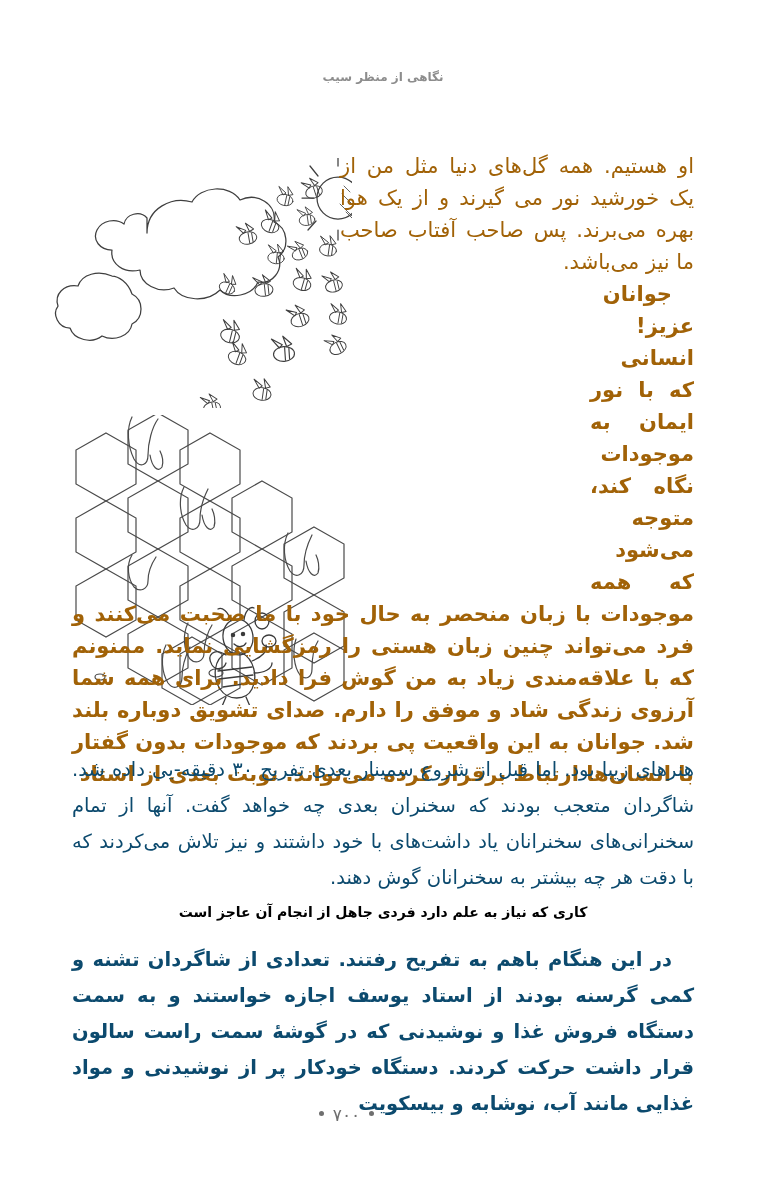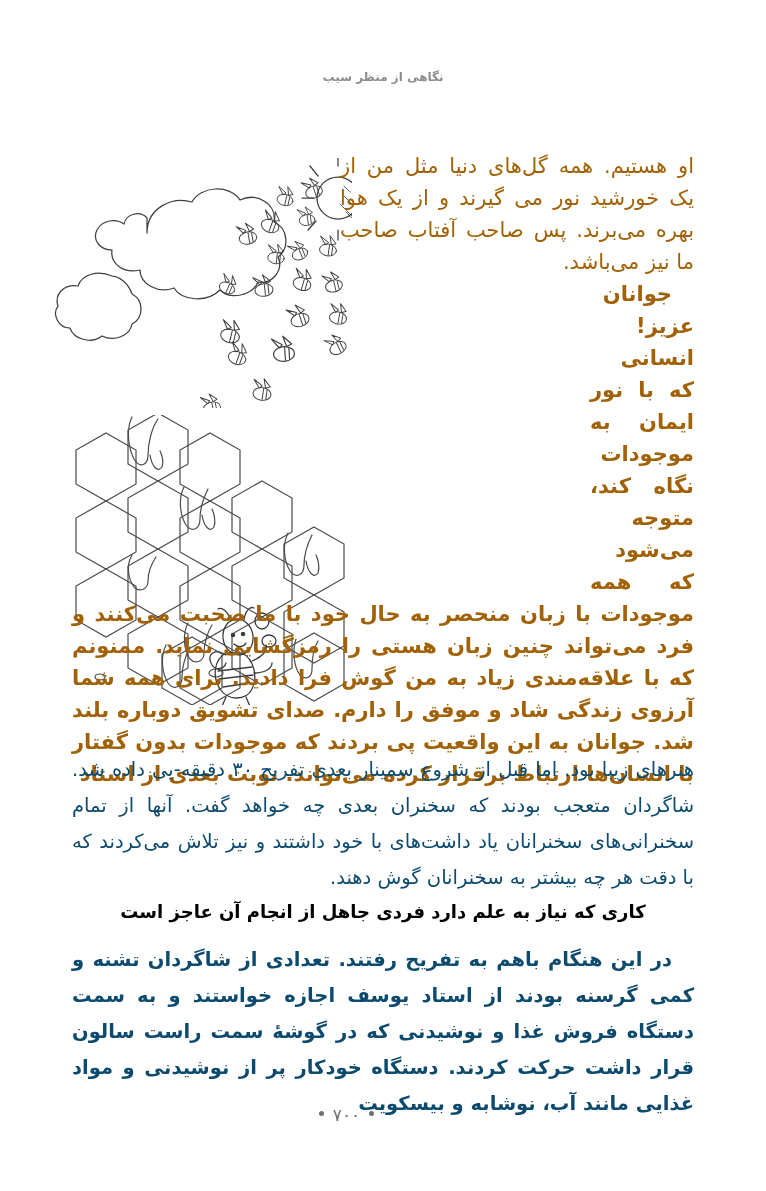--- a/index.html
+++ b/index.html
@@ -98,21 +98,21 @@
     line-height: 36px;
     color: #0c4a6e;
   }
 
   .section-heading {
     position: absolute;
     left: 72px;
     width: 622px;
     direction: rtl;
     text-align: center;
-    font-size: 18px;
+    font-size: 14px;
     font-weight: 700;
     color: #000000;
     line-height: 32px;
   }
 
   
   .folio {
     position: absolute;
     left: 0;
     top: 1104px;

